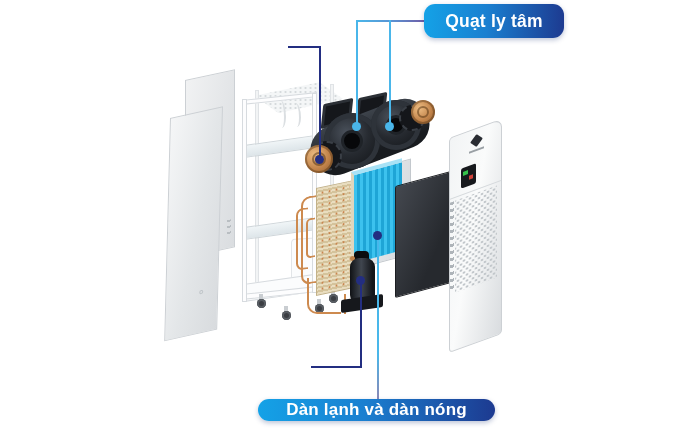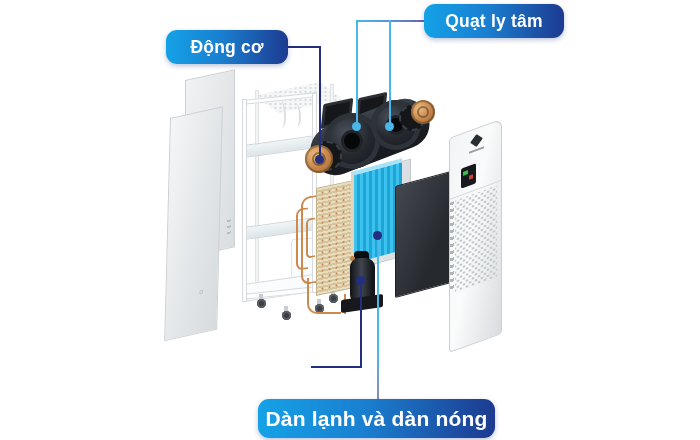--- a/index.html
+++ b/index.html
@@ -9,21 +9,21 @@
 
   
   .callout{display:flex;align-items:center;justify-content:center;
     color:#fff;font-weight:bold;font-size:17.5px;letter-spacing:.2px;
     border-radius:11px;z-index:20;
     background:linear-gradient(92deg,#14a2e7 0%,#1a7fd0 45%,#1d3a90 100%);
     box-shadow:0 2px 5px rgba(18,42,110,.28);}
   #cl-motor{left:166px;top:30px;width:122px;height:34px;}
   #cl-fan{left:424px;top:4px;width:140px;height:34px;}
   #cl-comp{left:199px;top:356px;width:112px;height:34px;}
-  #cl-coils{left:258px;top:399px;width:237px;height:39px;font-size:21px;}
+  #cl-coils{left:258px;top:399px;width:237px;height:22px;font-size:17px;}
 
   
   .ln{background:#232e81;z-index:15;}
   .ln.light{background:#4ab6ea;}
   .dot{width:9px;height:9px;border-radius:50%;background:#232e81;z-index:16;}
   .dot.light{background:#4ab6ea;}
   #ln-dc-h{left:288px;top:46px;width:33px;height:2px;}
   #ln-dc-v{left:319px;top:46px;width:2px;height:112px;}
   #dot-dc{left:315px;top:155px;}
   #ln-qlt-h{left:357px;top:20px;width:68px;height:2px;
@@ -247,23 +247,20 @@
   <div id="ln-qlt-v1" class="ln light"></div>
   <div id="ln-qlt-v2" class="ln light"></div>
   <div id="dot-qlt1" class="dot light"></div>
   <div id="dot-qlt2" class="dot light"></div>
   <div id="ln-mn-v" class="ln"></div>
   <div id="ln-mn-h" class="ln"></div>
   <div id="dot-mn" class="dot"></div>
   <div id="ln-dl-v" class="ln"></div>
   <div id="dot-dl" class="dot"></div>
 
-  <div id="cl-motor" class="callout">
-    <span>Động cơ</span>
-  </div>
   <div id="cl-fan" class="callout">
     <span>Quạt ly tâm</span>
   </div>
   <div id="cl-coils" class="callout">
     <span>Dàn lạnh và dàn nóng</span>
   </div>
 
 </div>
 
 </body></html>

